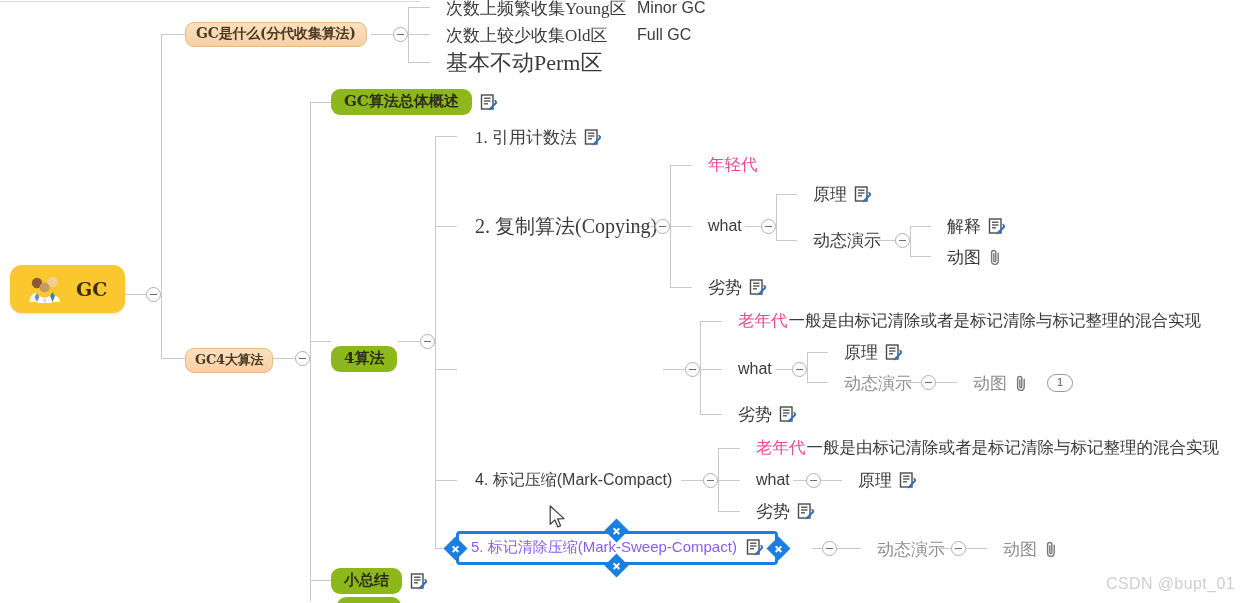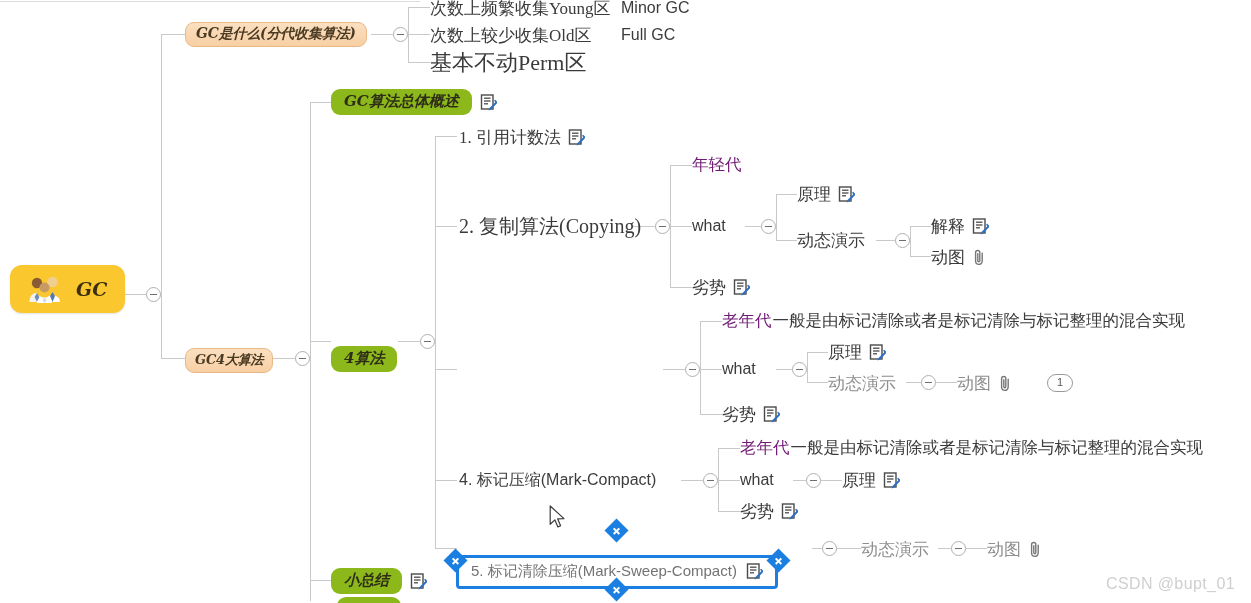--- a/index.html
+++ b/index.html
@@ -26,36 +26,37 @@
   }
   .toggle::before{
     content:"";display:block;width:7px;height:1px;background:#6e6e6e;
   }
 
   
   .tnode{
     position:absolute;white-space:nowrap;color:#3b3b3b;
     display:flex;align-items:center;gap:7px;line-height:1;
     z-index:4;
+    margin-left:16px;
   }
   .tnode .txt{display:inline-block;}
   .sans{font-family:"Liberation Sans","DejaVu Sans",sans-serif;text-align:center;}
   .serif{font-family:"Liberation Serif","DejaVu Serif",serif;}
   .grey{color:#8e8e8e;}
   .dark{color:#3b3b3b;}
-  .red{color:#701a75;}
+  .red{color:#ec4899;}
 
   
   .bnode{
     position:absolute;display:flex;align-items:center;gap:8px;
     white-space:nowrap;z-index:6;
   }
   .shape{
     display:flex;align-items:center;justify-content:flex-start;
-    box-sizing:border-box;white-space:nowrap;font-style:italic;
+    box-sizing:border-box;white-space:nowrap;
   }
   .shape-peach{
     background:linear-gradient(to bottom,#fbe0c0,#f7cfa4);
     border:1px solid #e8b887;border-radius:9px;
     color:#4a3a22;font-weight:bold;
     font-family:"DejaVu Serif",serif;
     padding:2px 10px 3px;
     font-size:14px;letter-spacing:-.2px;
   }
   .shape-green{
@@ -73,24 +74,23 @@
     font-size:19px;
     display:flex;align-items:center;gap:14px;
     box-shadow:0 1px 2px rgba(0,0,0,.12);
   }
 
   
   .selwrap{position:absolute;z-index:9;}
   .selbox{
     border:3px solid #1a7fe0;border-radius:4px;background:#fff;
     padding:4px 12px 5px;display:flex;align-items:center;gap:9px;
-    white-space:nowrap;color:#737373;
+    white-space:nowrap;color:#8b5cf6;
     font-family:"Liberation Sans","DejaVu Sans",sans-serif;
     font-size:15px;
-    margin-top:24px;
   }
   .handle{
     position:absolute;width:17px;height:17px;background:#1a7fe0;
     transform:rotate(45deg);
     display:flex;align-items:center;justify-content:center;
   }
   .handle::before,.handle::after{
     content:"";position:absolute;background:#fff;
   }
   .handle::before{width:8px;height:2px;}

